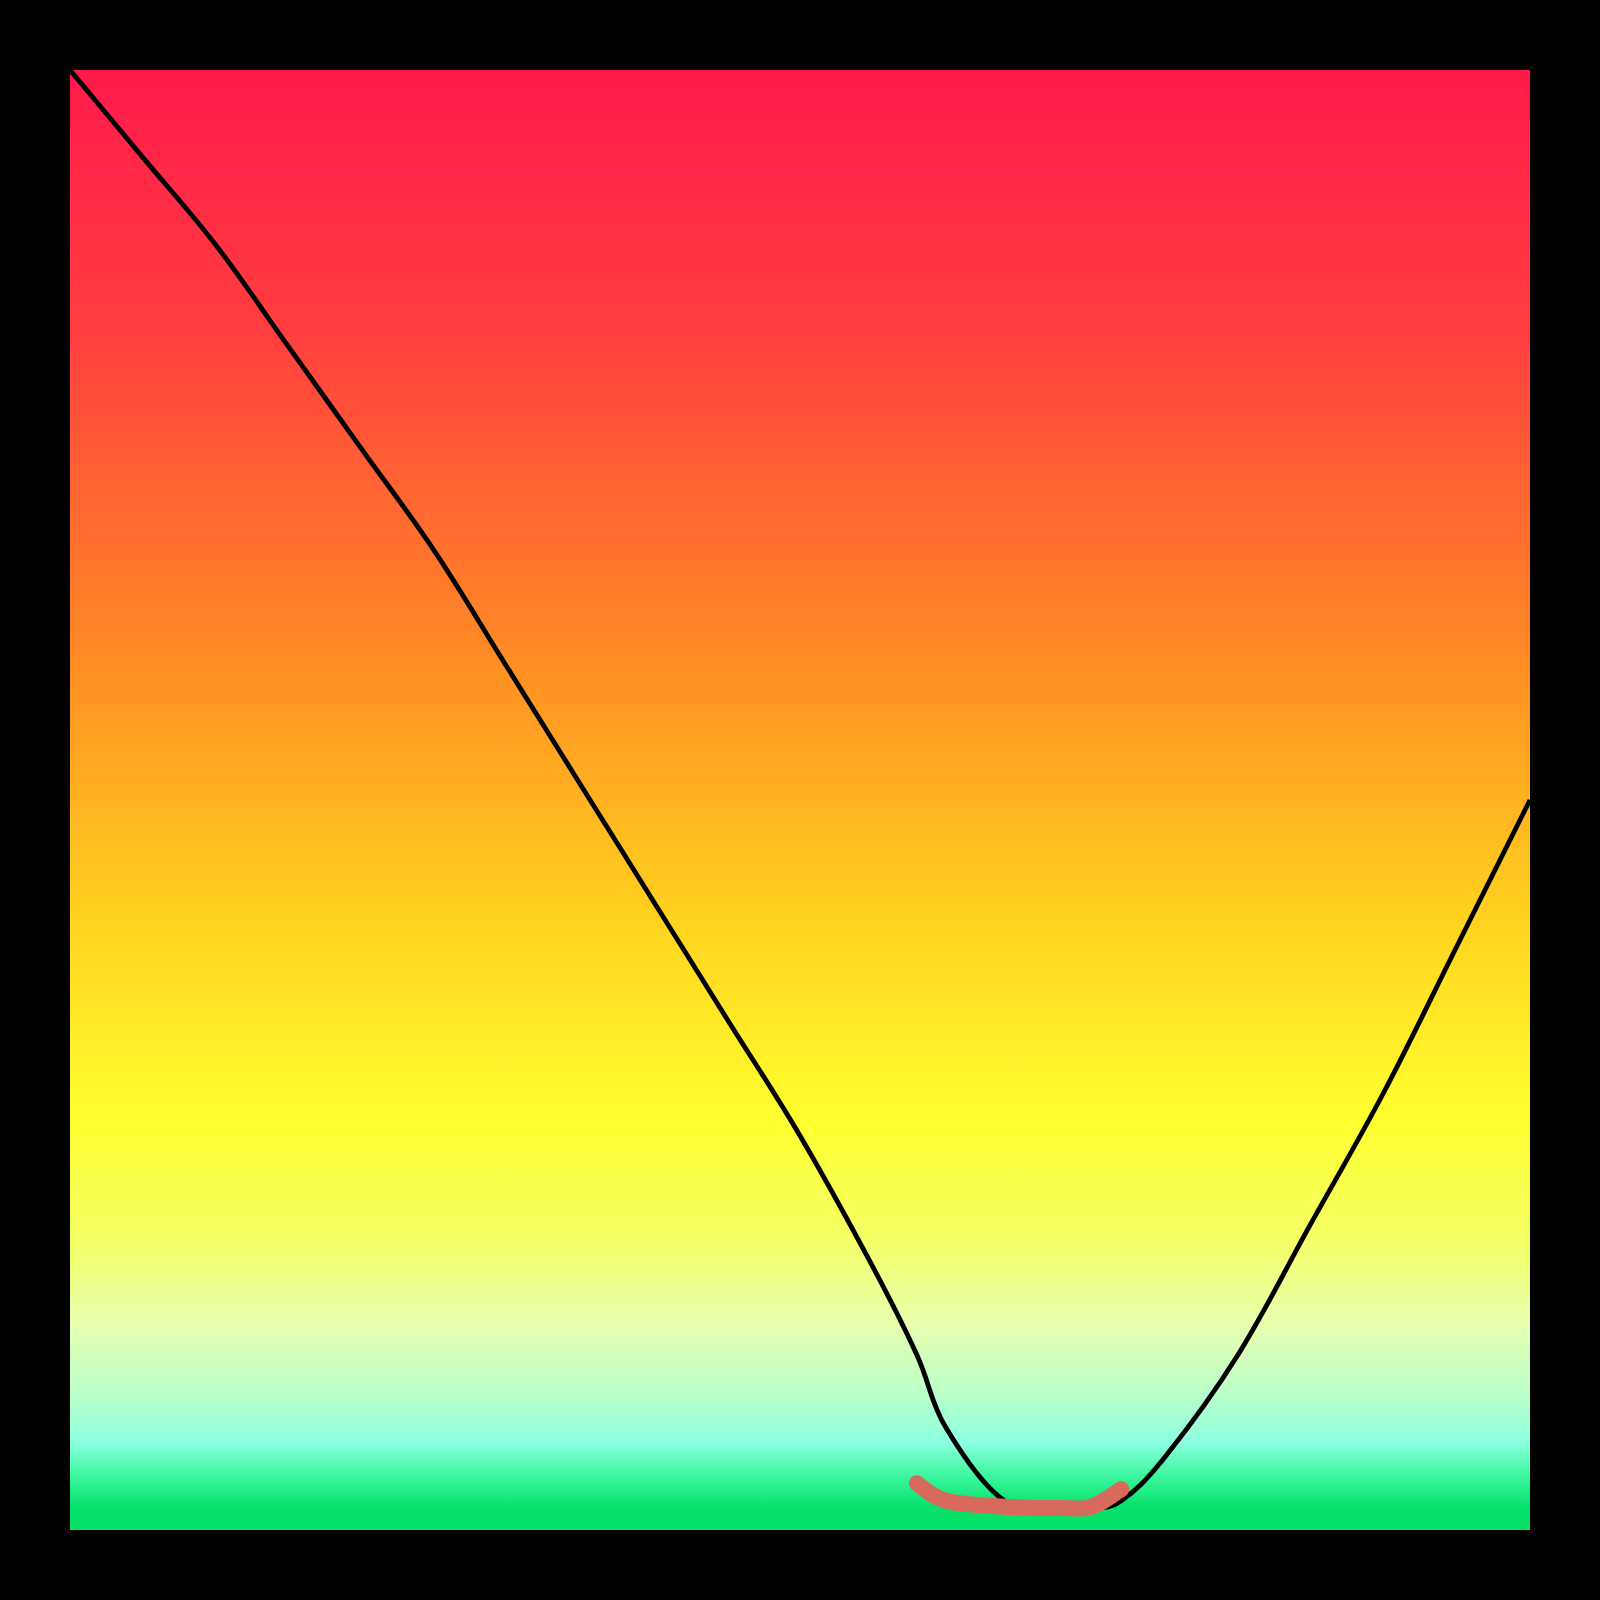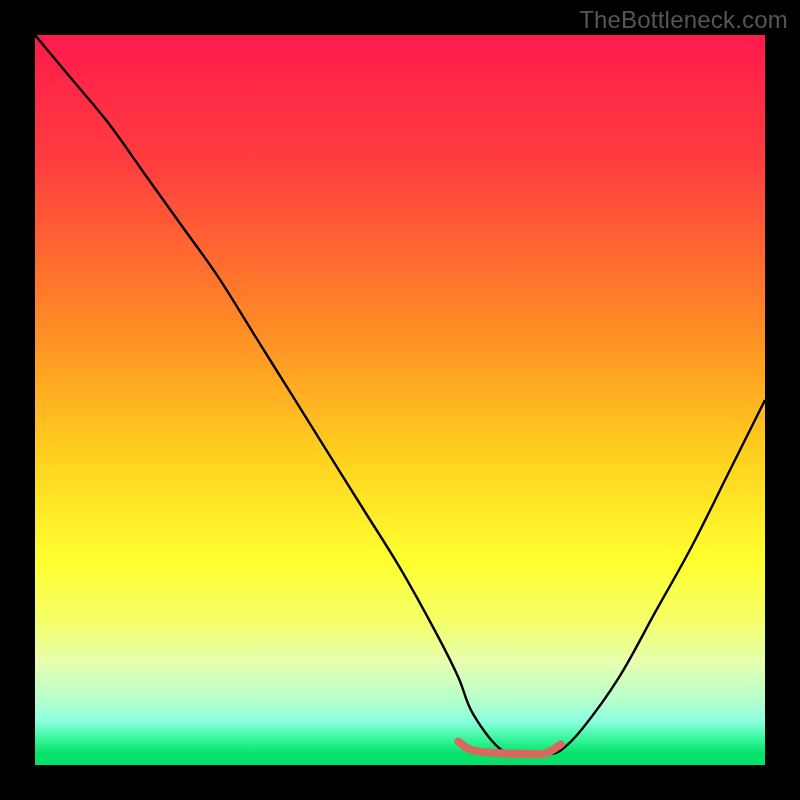--- a/index.html
+++ b/index.html
@@ -71,14 +71,13 @@
             <stop offset="100%" stop-color="#06e169"></stop>
           </linearGradient>
       </defs>
       <rect x="0" y="0" width="100" height="100" fill="url(#bg)"></rect>
     </svg>
     <svg class="curve" viewBox="0 0 100 100" preserveAspectRatio="none">
       <path id="series-0" fill="none" d="M 0 0 C 0.8999999999999999 1.08, 3.2 3.84, 5 6 C 6.8 8.16, 8.2 9.66, 10 12 C 11.8 14.34, 13.2 16.48, 15 19 C 16.8 21.52, 18.2 23.48, 20 26 C 21.8 28.52, 23.2 30.3, 25 33 C 26.8 35.7, 28.2 38.12, 30 41 C 31.8 43.88, 33.2 46.12, 35 49 C 36.8 51.88, 38.2 54.12, 40 57 C 41.8 59.88, 43.2 62.12, 45 65 C 46.8 67.88, 48.199999999999996 69.94, 50 73 C 51.800000000000004 76.06, 53.56000000000001 79.3, 55.00000000000001 82 C 56.440000000000005 84.7, 57.099999999999994 86.02, 57.99999999999999 88 C 58.89999999999999 89.98, 58.92 91.2, 60 93 C 61.08 94.8, 62.56 97.01, 64 98 C 65.44 98.99, 66.92 98.41, 68 98.5 C 69.08 98.59, 69.28 98.59, 70 98.5 C 70.72 98.41, 71.1 98.63, 72 98 C 72.9 97.37, 73.56 96.8, 75 95 C 76.44 93.2, 78.2 90.88, 80 88 C 81.8 85.12, 83.2 82.24, 85 79 C 86.8 75.76, 88.2 73.42, 90 70 C 91.8 66.58, 93.2 63.6, 95 60 C 96.8 56.4, 99.1 51.8, 100 50" stroke="#000000" stroke-width="0.329" stroke-linecap="butt" stroke-linejoin="round"></path>
       <path id="series-1" fill="none" d="M 57.99999999999999 96.8 C 58.35999999999999 97.01599999999999, 58.92 97.712, 60 98 C 61.08 98.288, 62.56 98.31, 64 98.4 C 65.44 98.49000000000001, 66.92 98.5, 68 98.5 C 69.08 98.5, 69.28 98.634, 70 98.4 C 70.72 98.16600000000001, 71.64 97.416, 72 97.2" stroke="#d86a5d" stroke-width="1.096" stroke-linecap="round" stroke-linejoin="round"></path>
     </svg>
   </div>
-  <div class="watermark">TheBottleneck.com</div>
 </div>
 
 </body></html>

